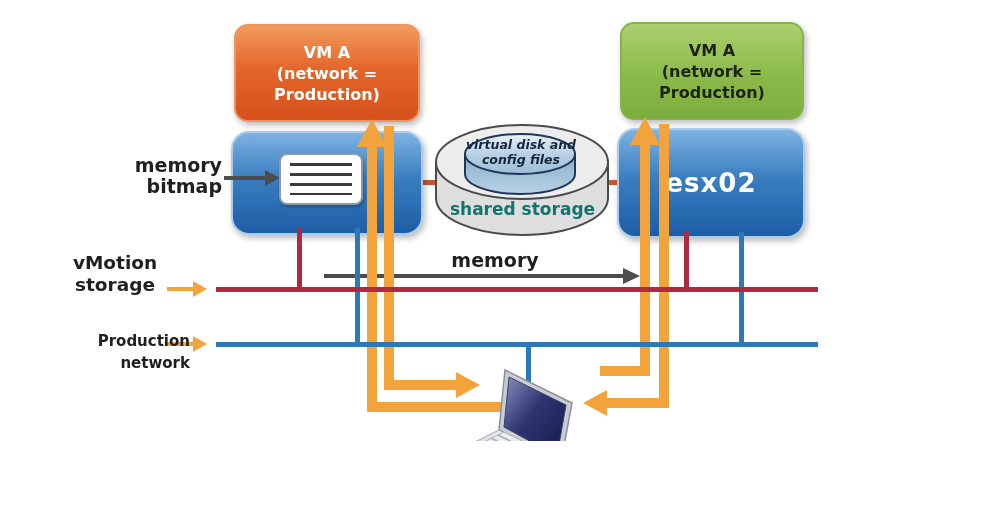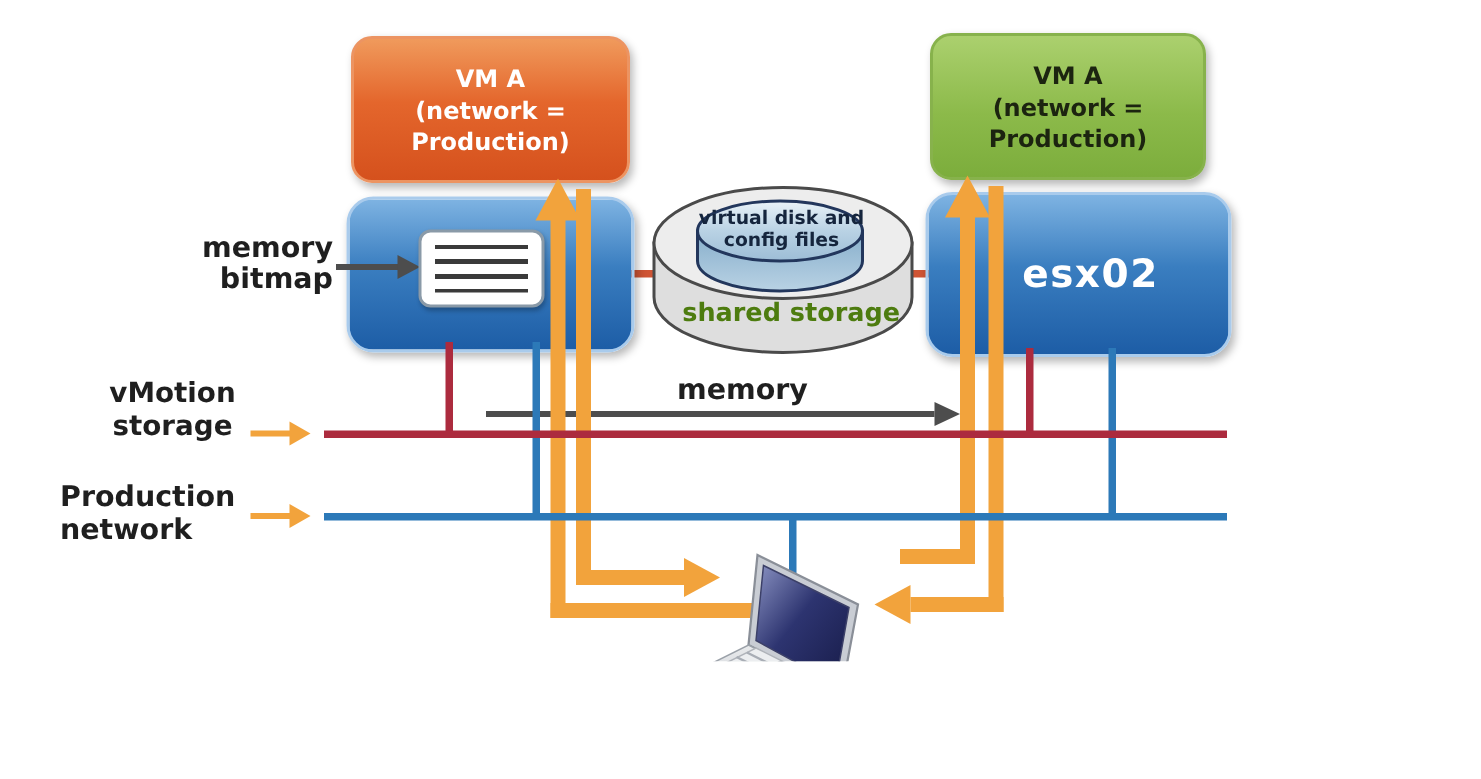--- a/index.html
+++ b/index.html
@@ -16,21 +16,21 @@
           border:2px solid #ec9462;}
   .vm-dst{left:620px;top:22px;width:180px;height:94px;color:#1c2410;
           background:linear-gradient(180deg,#abd06e 0%,#8cba4a 55%,#7cad3c 100%);
           border:2px solid #87b24c;}
   .hostbox{border-radius:18px;z-index:2;
           background:linear-gradient(180deg,#7eb3e2 0%,#3a7ec0 45%,#1d5da6 100%);
           border:2px solid #a9cbec;box-shadow:2px 3px 6px rgba(0,0,0,.28);
           display:flex;align-items:center;justify-content:center;}
   .host-left{left:231px;top:131px;width:188px;height:100px;}
   .host-right{left:617px;top:128px;width:184px;height:106px;color:#fff;
-          font-weight:bold;font-size:26px;letter-spacing:1px;padding-left:16px;}
+          font-weight:bold;font-size:26px;letter-spacing:1px;}
 
   
   .bitmap-icon{left:279px;top:153px;width:80px;height:48px;background:#fff;
           border:2px solid #8a9aa8;border-radius:8px;z-index:3;
           box-shadow:1px 2px 3px rgba(0,0,0,.25);}
   .bitmap-icon .lines{position:absolute;left:9px;right:9px;top:8px;bottom:8px;
           background:repeating-linear-gradient(180deg,#3a3a3a 0 3px,transparent 3px 10px);}
 
   
   .hline,.vline{z-index:4;}
@@ -54,26 +54,26 @@
           border-bottom:8px solid transparent;border-left:15px solid #4d4d4d;z-index:2;}
   .oarrow{background:#f2a33c;z-index:2;}
   .tri-oarrow{width:0;height:0;border-top:8px solid transparent;
           border-bottom:8px solid transparent;border-left:14px solid #f2a33c;z-index:2;}
 
   
   .lbl{color:#1f1f1f;font-weight:bold;white-space:pre-line;z-index:2;}
   .ital{}
   .lbl-bitmap{left:118px;top:155px;width:104px;font-size:19px;line-height:21px;text-align:right;}
   .lbl-vmotion{left:40px;top:252px;width:150px;font-size:18.5px;line-height:22px;text-align:center;}
-  .lbl-production{left:40px;top:320px;width:150px;font-size:19px;line-height:22px;text-align:left;}
+  .lbl-production{left:40px;top:330px;width:150px;font-size:15px;line-height:22px;text-align:right;}
   .lbl-memory{left:425px;top:249px;width:140px;font-size:19px;text-align:center;}
   .lbl-disk{left:460px;top:137px;width:122px;font-size:12.5px;line-height:15px;
-            text-align:center;color:#15253d;z-index:3;}
-  .lbl-storage{left:445px;top:199px;width:155px;font-size:17px;text-align:right;
-            color:#4d7c0f;z-index:3;}
+            text-align:center;color:#15253d;z-index:3;font-style:italic;}
+  .lbl-storage{left:445px;top:199px;width:155px;font-size:17px;text-align:center;
+            color:#0f766e;z-index:3;}
   .storage-svg{left:430px;top:116px;z-index:2;}
   .laptop-svg{left:448px;top:358px;z-index:5;}
 </style>
 </head>
 <body>
 
 <div class="canvas">
 
   <div class="abs vmbox vm-src">VM A
 (network =

